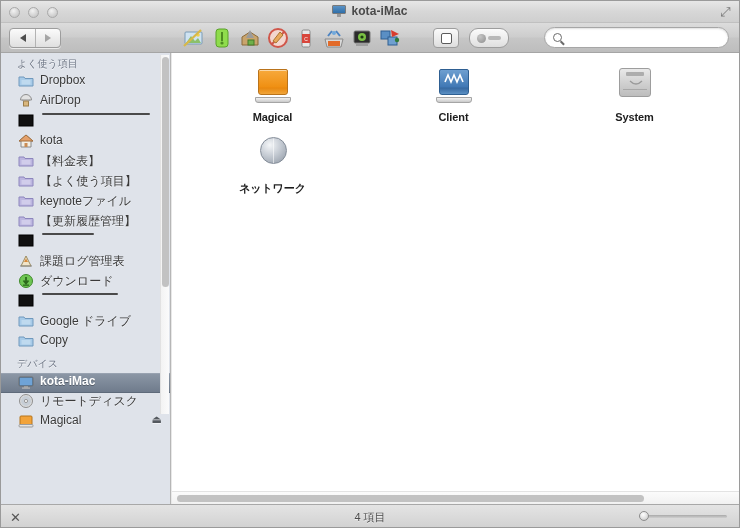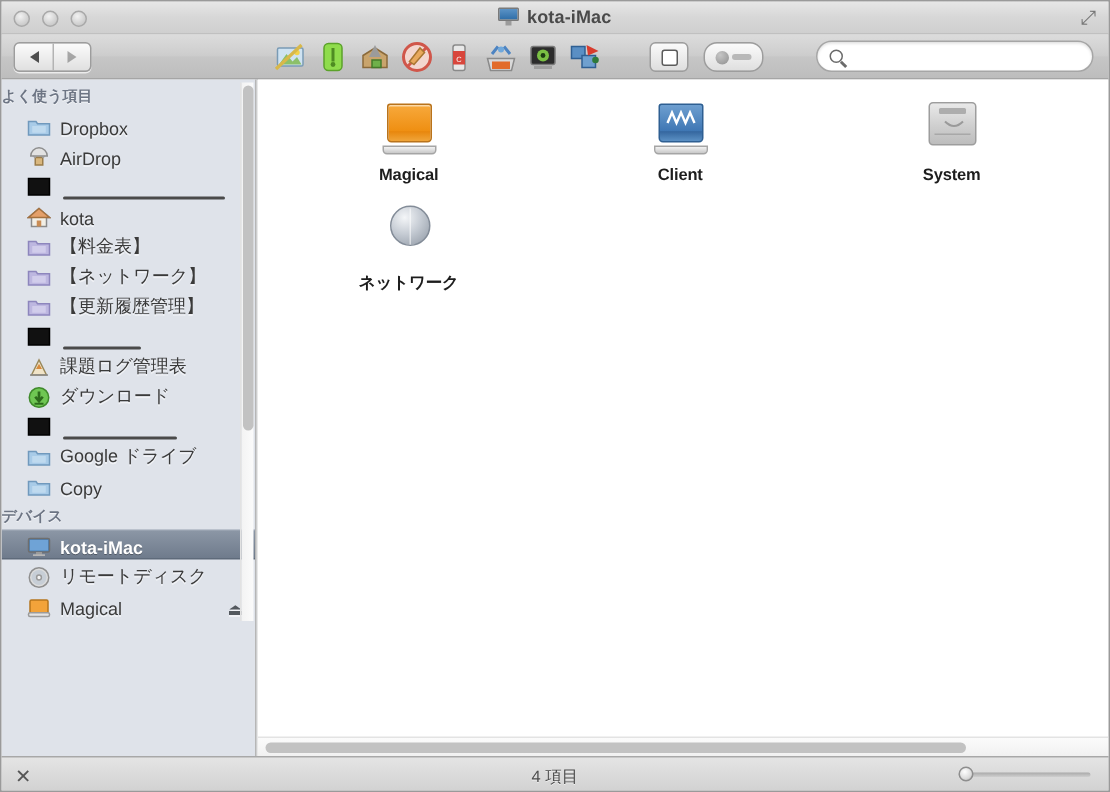--- a/index.html
+++ b/index.html
@@ -138,26 +138,26 @@
   }
 
   
   #sidebar {
     position: absolute; left: 0; top: 0; bottom: 0; width: 170px;
     background: #dfe3ea;
     border-right: 1px solid #b6b6b6;
     overflow: hidden;
   }
   .sb-group-title {
-    font-size: 10px; font-weight: bold; color: #6d7584;
-    padding: 4px 0 2px 0;
+    font-size: 10px; font-weight: normal; color: #6d7584;
+    padding: 4px 0 2px 16px;
     text-shadow: 0 1px 0 rgba(255,255,255,.7);
   }
   .sb-item {
-    height: 20px; display: flex; align-items: flex-end;
+    height: 20px; display: flex; align-items: flex-start;
     padding-left: 17px; gap: 6px;
     font-size: 12px; color: #3a3a3a;
     text-shadow: 0 1px 0 rgba(255,255,255,.55);
     white-space: nowrap;
   }
   .sb-item.selected {
     background: linear-gradient(to bottom, #8b96a5 0%, #6f7b8c 100%);
     color: #fff; font-weight: bold;
     text-shadow: 0 1px 0 rgba(0,0,0,.3);
     border-top: 1px solid #98a2b0;
@@ -435,21 +435,28 @@
                 <path d="M1 4 L6 4 L7 5.5 L15 5.5 L15 13 L1 13 Z" fill="#bdb7e0" stroke="#8d86bd"></path>
                 <rect x="3.5" y="7" width="9" height="4.5" fill="#d6d2ee" opacity=".8"></rect>
               </svg></span>
             <span class="sb-label">【料金表】</span>
           </div>
           <div class="sb-item">
             <span class="sb-icon"><svg width="16" height="16" viewBox="0 0 16 16">
                 <path d="M1 4 L6 4 L7 5.5 L15 5.5 L15 13 L1 13 Z" fill="#bdb7e0" stroke="#8d86bd"></path>
                 <rect x="3.5" y="7" width="9" height="4.5" fill="#d6d2ee" opacity=".8"></rect>
               </svg></span>
-            <span class="sb-label">【ネットワーク】</span>
+            <span class="sb-label">【よく使う項目】</span>
+          </div>
+          <div class="sb-item">
+            <span class="sb-icon"><svg width="16" height="16" viewBox="0 0 16 16">
+                <path d="M1 4 L6 4 L7 5.5 L15 5.5 L15 13 L1 13 Z" fill="#bdb7e0" stroke="#8d86bd"></path>
+                <rect x="3.5" y="7" width="9" height="4.5" fill="#d6d2ee" opacity=".8"></rect>
+              </svg></span>
+            <span class="sb-label">keynoteファイル</span>
           </div>
           <div class="sb-item">
             <span class="sb-icon"><svg width="16" height="16" viewBox="0 0 16 16">
                 <path d="M1 4 L6 4 L7 5.5 L15 5.5 L15 13 L1 13 Z" fill="#bdb7e0" stroke="#8d86bd"></path>
                 <rect x="3.5" y="7" width="9" height="4.5" fill="#d6d2ee" opacity=".8"></rect>
               </svg></span>
             <span class="sb-label">【更新履歴管理】</span>
           </div>
           <div class="sb-item">
             <span class="sb-icon"><svg width="16" height="16" viewBox="0 0 16 16">

